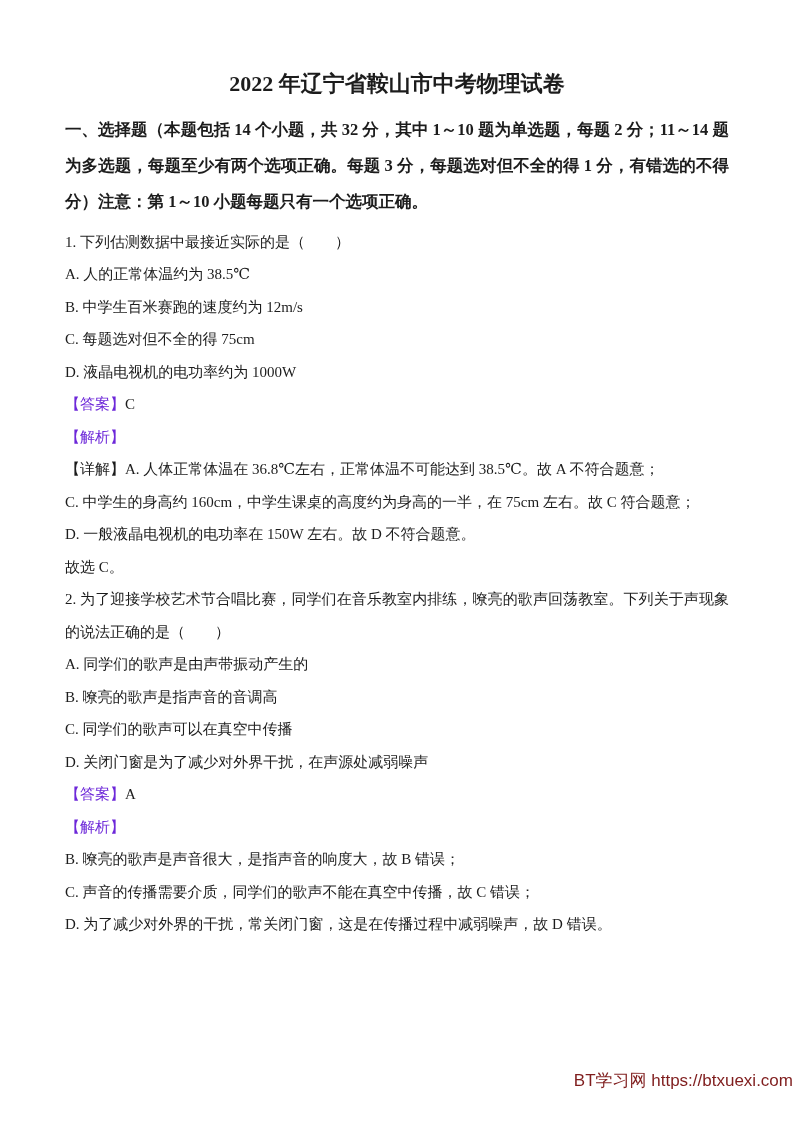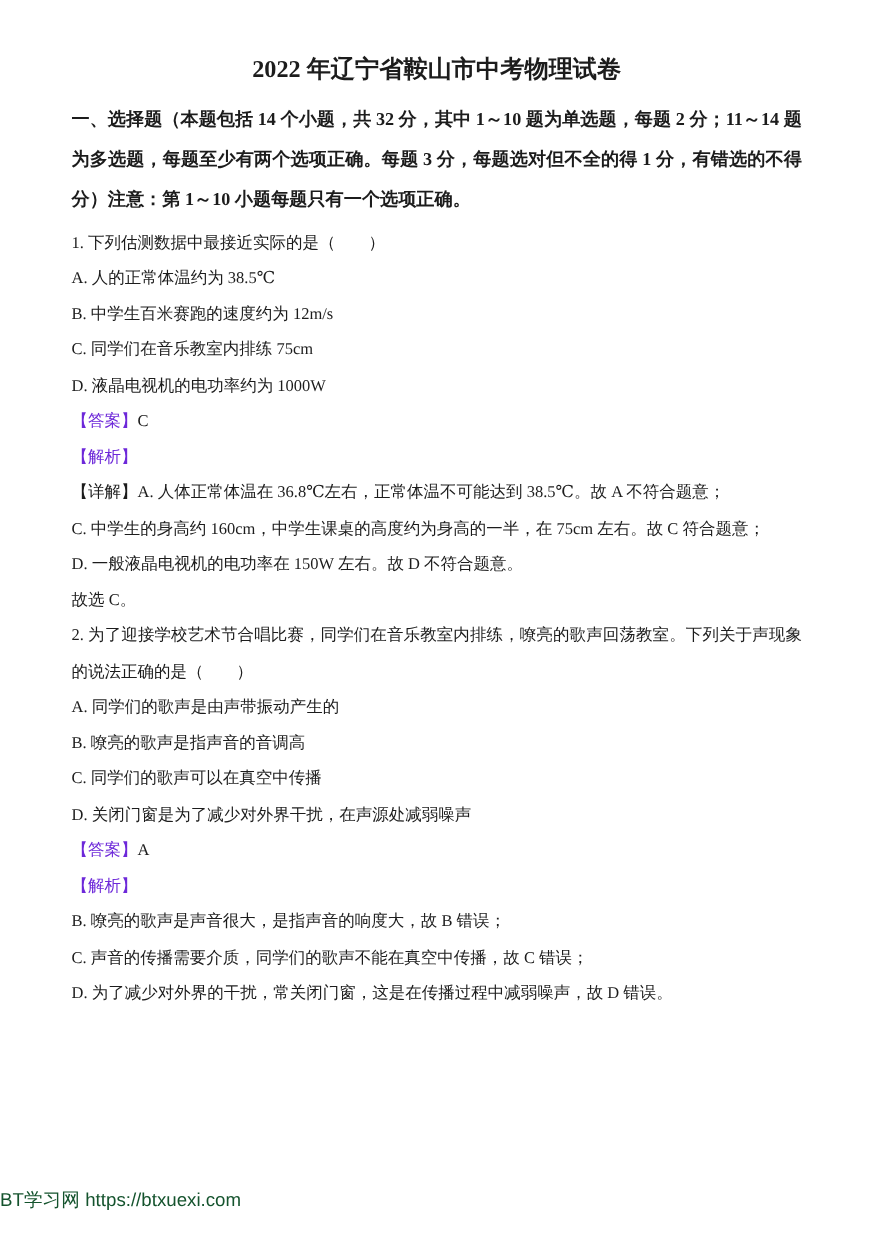--- a/index.html
+++ b/index.html
@@ -12,20 +12,21 @@
     height: 1122px;
     position: relative;
     overflow: hidden;
     font-family: "Liberation Serif", "DejaVu Serif", serif;
     color: #1c1c1c;
   }
   .page {
     box-sizing: border-box;
     width: 793px;
     padding: 48px 64px 0 65px;
+    margin-top: 21px;
   }
   .doc-title {
     margin: 0 0 13px 0;
     text-align: center;
     font-size: 22px;
     font-weight: bold;
     line-height: 1.35;
   }
   .section-intro {
     margin: 0 0 6px 0;
@@ -41,42 +42,42 @@
     line-height: 32.5px;
     text-align: justify;
     text-justify: inter-ideograph;
   }
   .blue {
     color: #6d28d9;
   }
   .footer {
     position: absolute;
     left: 0;
-    bottom: 20px;
+    bottom: 30px;
     width: 100%;
-    text-align: left;
+    text-align: right;
     font-family: "Liberation Sans", "DejaVu Sans", sans-serif;
     font-size: 17px;
-    color: #14532d;
+    color: #7f1d1d;
   }
 </style>
 </head>
 <body>
 
 <div class="page">
 
   <h1 class="doc-title">2022 年辽宁省鞍山市中考物理试卷</h1>
 
   <p class="section-intro">一、选择题（本题包括 14 个小题，共 32 分，其中 1～10 题为单选题，每题 2 分；11～14 题为多选题，每题至少有两个选项正确。每题 3 分，每题选对但不全的得 1 分，有错选的不得分）注意：第 1～10 小题每题只有一个选项正确。</p>
 
   <div>
     <p class="line">1. 下列估测数据中最接近实际的是（　　）</p>
     <p class="line">A. 人的正常体温约为 38.5℃</p>
     <p class="line">B. 中学生百米赛跑的速度约为 12m/s</p>
-    <p class="line">C. 同学们在音乐教室内排练 75cm</p>
+    <p class="line">C. 每题选对但不全的得 75cm</p>
     <p class="line">D. 液晶电视机的电功率约为 1000W</p>
     <p class="line"><span class="blue">【答案】</span><span>C</span></p>
     <p class="line"><span class="blue">【解析】</span></p>
     <p class="line"><span>【详解】</span><span>A. 人体正常体温在 36.8℃左右，正常体温不可能达到 38.5℃。故 A 不符合题意；</span></p>
     <p class="line">C. 中学生的身高约 160cm，中学生课桌的高度约为身高的一半，在 75cm 左右。故 C 符合题意；</p>
     <p class="line">D. 一般液晶电视机的电功率在 150W 左右。故 D 不符合题意。</p>
     <p class="line">故选 C。</p>
   </div>
 
   <div>

